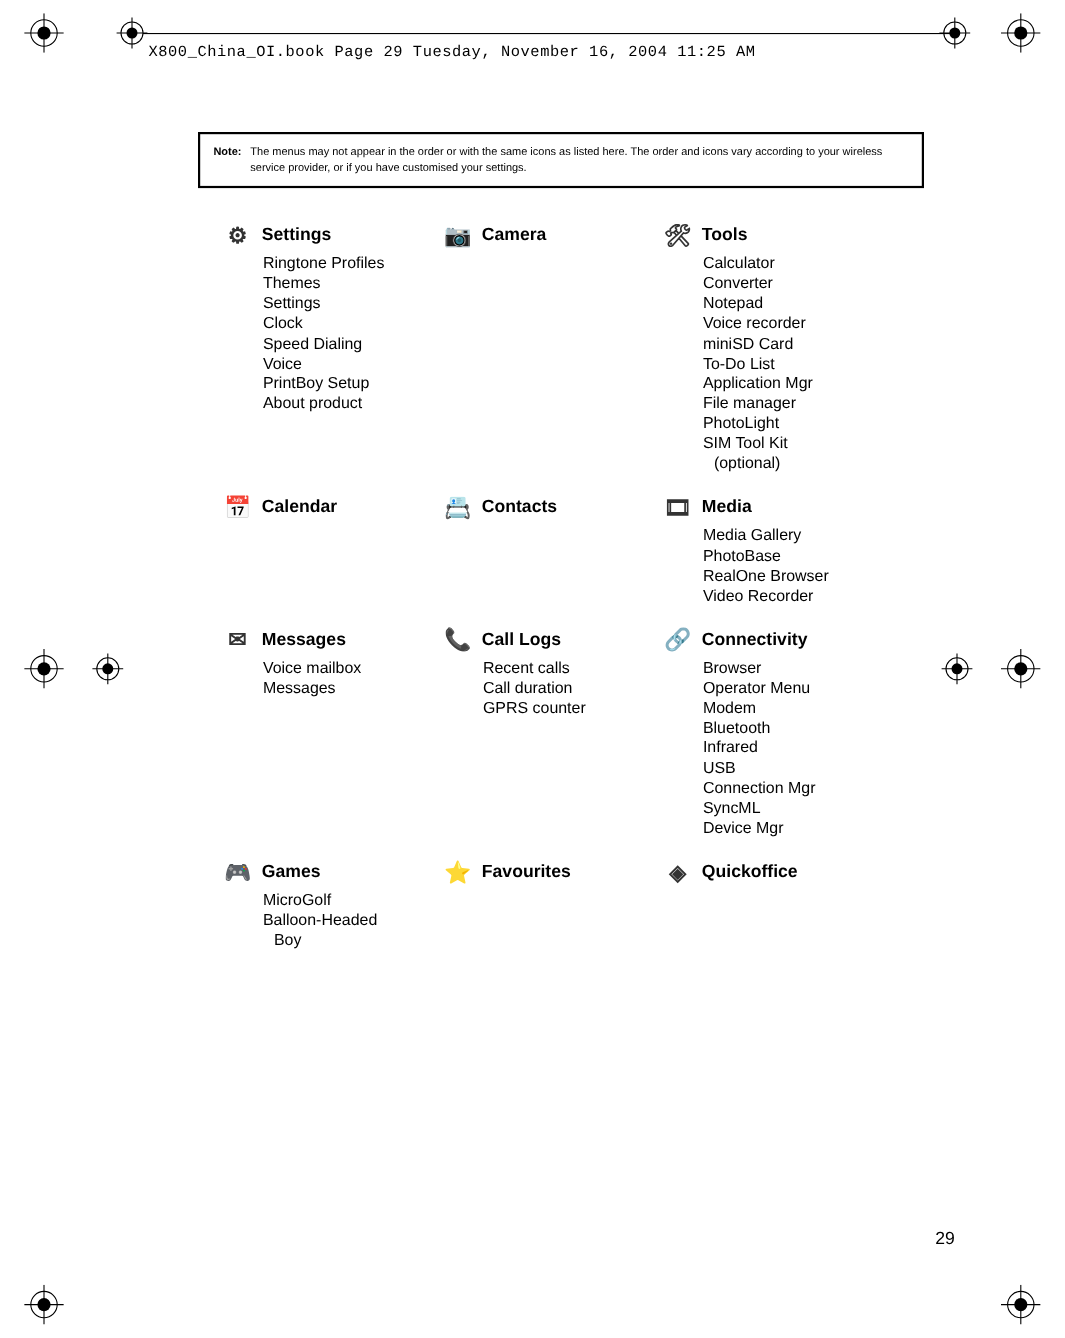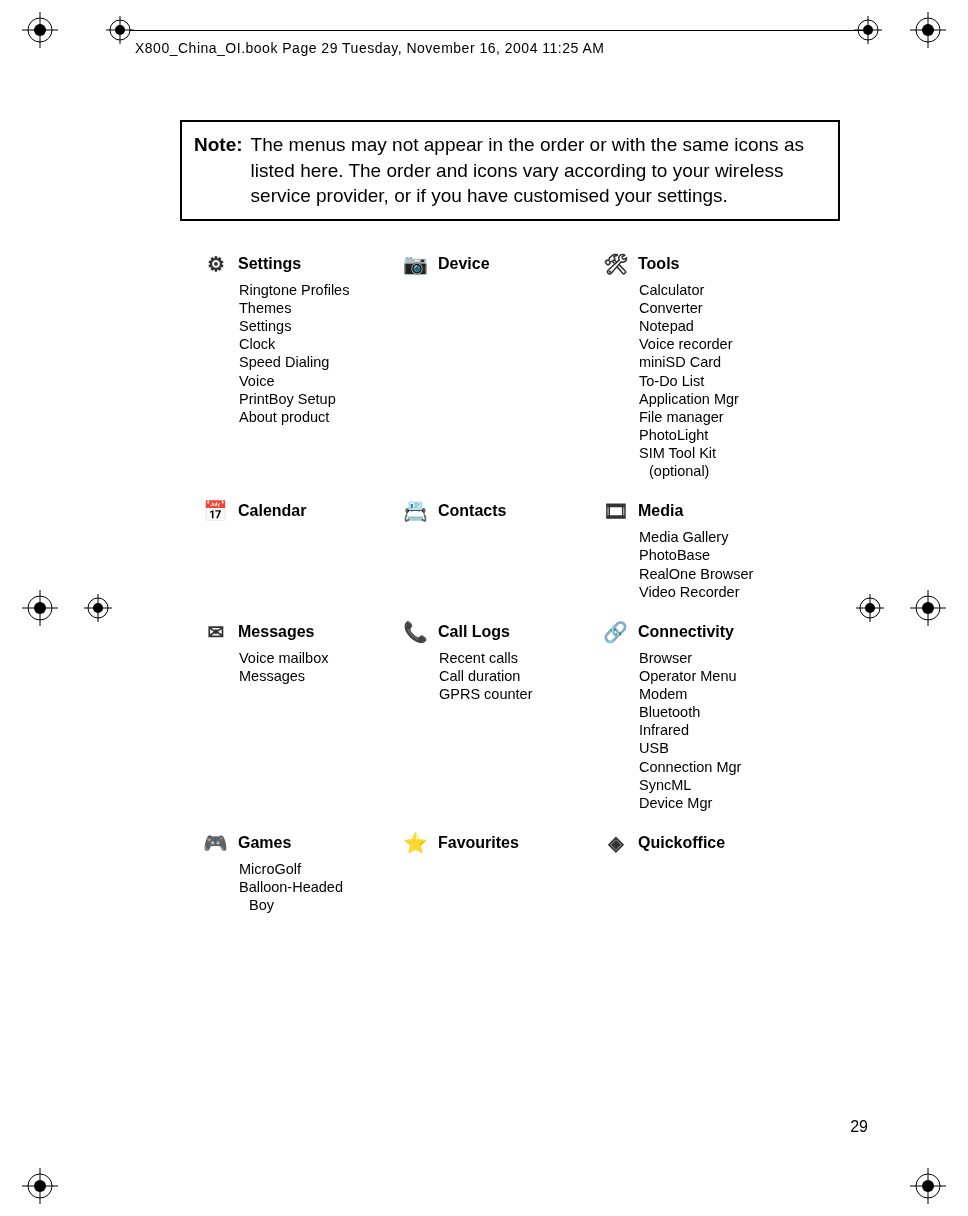--- a/index.html
+++ b/index.html
@@ -36,21 +36,21 @@
     position: absolute;
     top: 30px;
     left: 130px;
     right: 100px;
     border-top: 1px solid #000;
   }
   .header-text {
     position: absolute;
     top: 40px;
     left: 135px;
-    font-family: Liberation Sans, sans-serif;
+    font-family: Liberation Mono, monospace;
     font-size: 14px;
     letter-spacing: 0.5px;
   }
 
   .page {
     position: absolute;
     top: 120px;
     left: 150px;
     width: 720px;
   }
@@ -61,21 +61,21 @@
     letter-spacing: 0.5px;
   }
   .intro {
     font-size: 16px;
     line-height: 1.4;
     margin-bottom: 18px;
   }
   .note-box {
     border: 2px solid #000;
     padding: 10px 12px;
-    font-size: 19px;
+    font-size: 10px;
     line-height: 1.35;
     margin: 0 30px 30px 30px;
     display: flex;
   }
   .note-label { font-weight: bold; margin-right: 8px; flex: 0 0 auto; }
   .note-text { flex: 1; }
 
   .menu-grid {
     margin-left: 50px;
     display: grid;
@@ -224,21 +224,21 @@
           <div>Clock</div>
           <div>Speed Dialing</div>
           <div>Voice</div>
           <div>PrintBoy Setup</div>
           <div>About product</div>
         </div>
       </div>
       <div class="menu-col">
         <div class="menu-head">
           <span class="icon">📷</span>
-          <span>Device</span>
+          <span>Camera</span>
         </div>
         <div class="menu-items"></div>
       </div>
       <div class="menu-col">
         <div class="menu-head">
           <span class="icon">🛠</span>
           <span>Tools</span>
         </div>
         <div class="menu-items">
           <div>Calculator</div>

